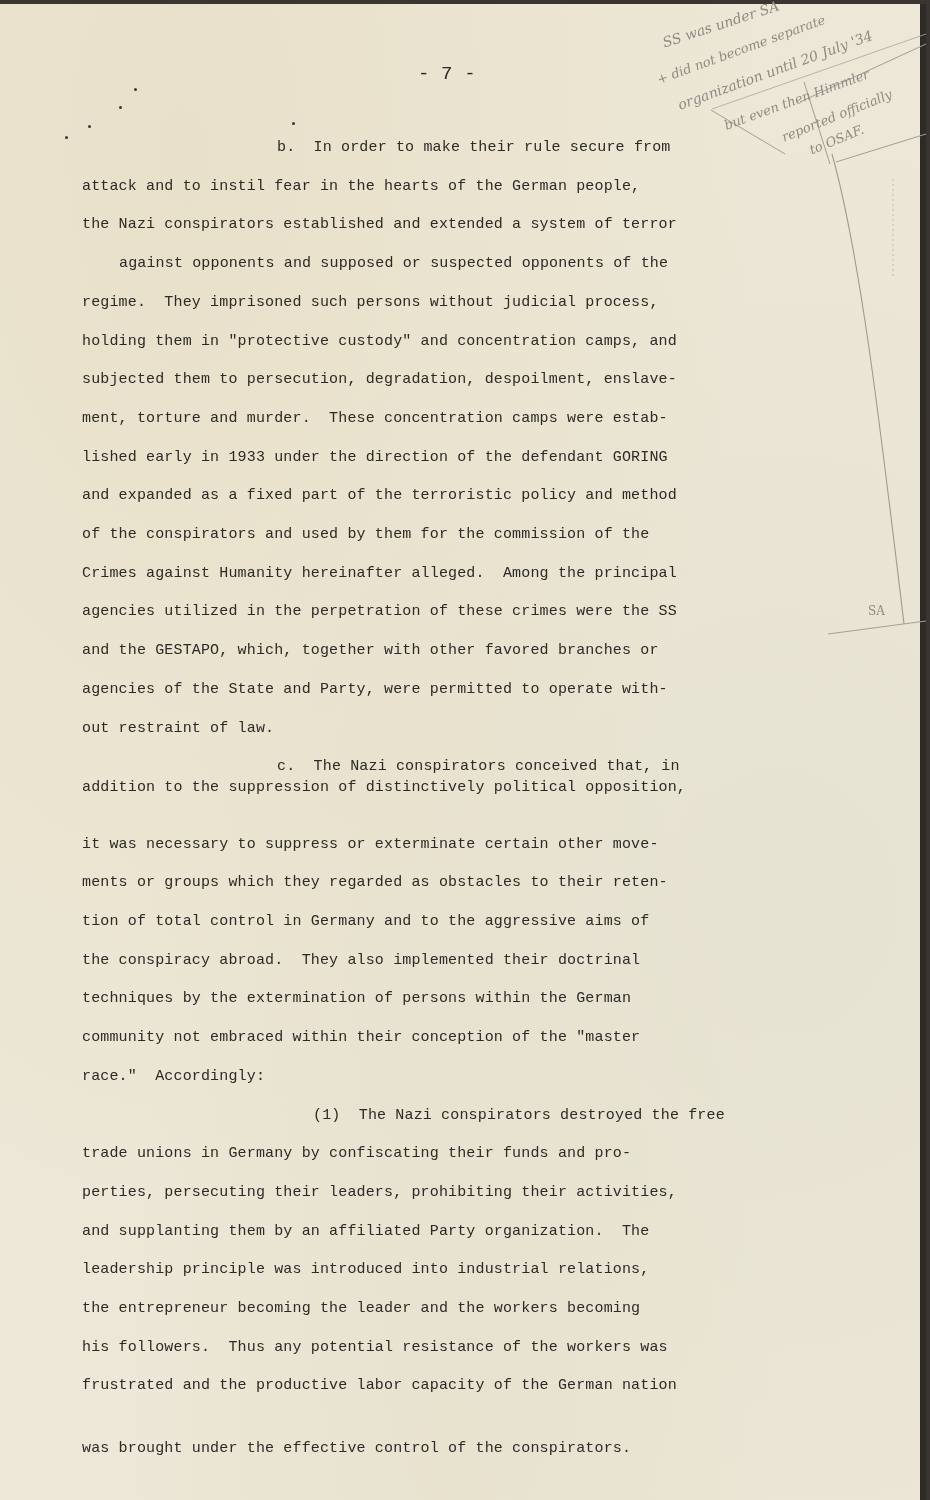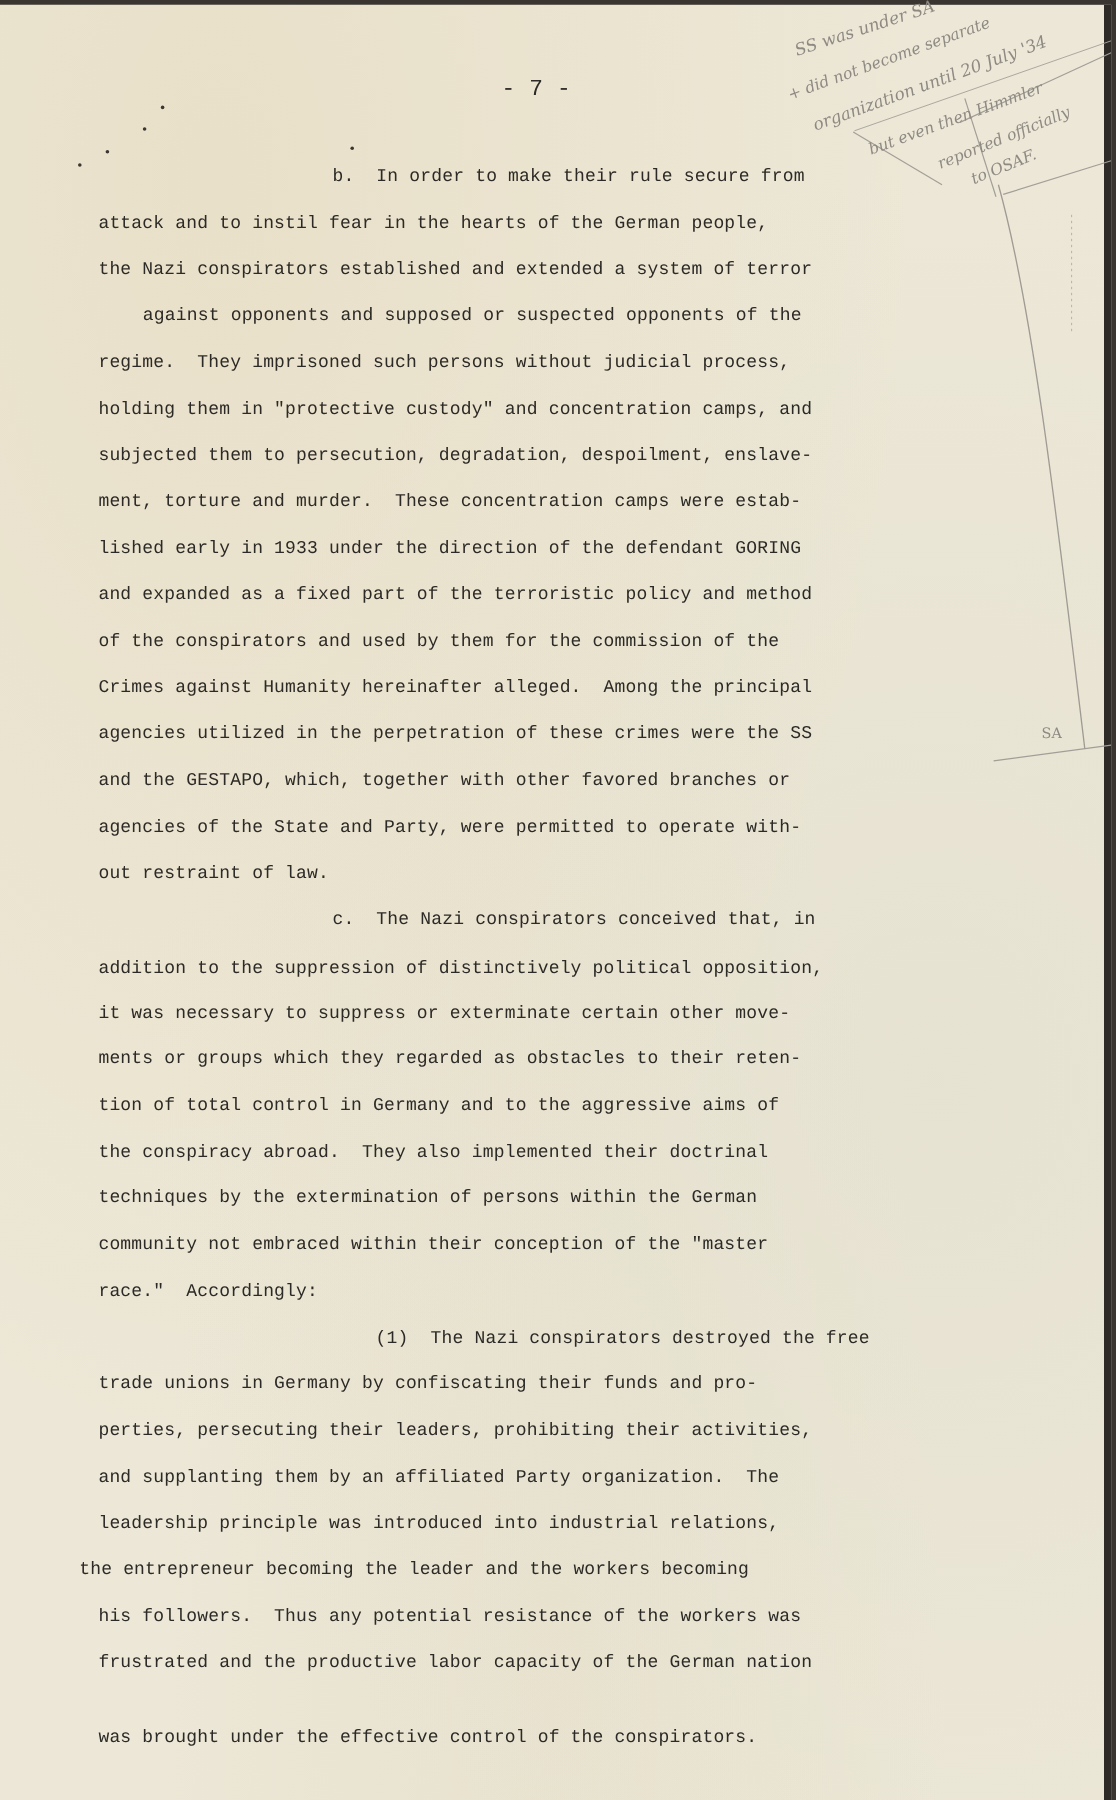--- a/index.html
+++ b/index.html
@@ -81,34 +81,34 @@
       <div class="tw" style="left: 82px; top: 404.9px;">ment, torture and murder.  These concentration camps were estab-</div>
       <div class="tw" style="left: 82px; top: 443.6px;">lished early in 1933 under the direction of the defendant GORING</div>
       <div class="tw" style="left: 82px; top: 482.3px;">and expanded as a fixed part of the terroristic policy and method</div>
       <div class="tw" style="left: 82px; top: 521px;">of the conspirators and used by them for the commission of the</div>
       <div class="tw" style="left: 82px; top: 559.7px;">Crimes against Humanity hereinafter alleged.  Among the principal</div>
       <div class="tw" style="left: 82px; top: 598.4px;">agencies utilized in the perpetration of these crimes were the SS</div>
       <div class="tw" style="left: 82px; top: 637.1px;">and the GESTAPO, which, together with other favored branches or</div>
       <div class="tw" style="left: 82px; top: 675.8px;">agencies of the State and Party, were permitted to operate with-</div>
       <div class="tw" style="left: 82px; top: 714.5px;">out restraint of law.</div>
       <div class="tw" style="left: 277px; top: 753.2px;">c.  The Nazi conspirators conceived that, in</div>
-      <div class="tw" style="left: 82px; top: 794px; text-align: right;">addition to the suppression of distinctively political opposition,</div>
+      <div class="tw" style="left: 82px; top: 774px; text-align: right;">addition to the suppression of distinctively political opposition,</div>
       <div class="tw" style="left: 82px; top: 830.6px;">it was necessary to suppress or exterminate certain other move-</div>
       <div class="tw" style="left: 82px; top: 869.3px;">ments or groups which they regarded as obstacles to their reten-</div>
       <div class="tw" style="left: 82px; top: 908px;">tion of total control in Germany and to the aggressive aims of</div>
       <div class="tw" style="left: 82px; top: 946.7px;">the conspiracy abroad.  They also implemented their doctrinal</div>
       <div class="tw" style="left: 82px; top: 985.4px;">techniques by the extermination of persons within the German</div>
       <div class="tw" style="left: 82px; top: 1024.1px;">community not embraced within their conception of the "master</div>
       <div class="tw" style="left: 82px; top: 1062.8px;">race."  Accordingly:</div>
       <div class="tw" style="left: 313px; top: 1101.5px;">(1)  The Nazi conspirators destroyed the free</div>
       <div class="tw" style="left: 82px; top: 1140.2px;">trade unions in Germany by confiscating their funds and pro-</div>
       <div class="tw" style="left: 82px; top: 1178.9px;">perties, persecuting their leaders, prohibiting their activities,</div>
       <div class="tw" style="left: 82px; top: 1217.6px;">and supplanting them by an affiliated Party organization.  The</div>
       <div class="tw" style="left: 82px; top: 1256.3px;">leadership principle was introduced into industrial relations,</div>
-      <div class="tw" style="left: 66px; top: 1295px;">the entrepreneur becoming the leader and the workers becoming</div>
+      <div class="tw" style="left: 82px; top: 1295px;">the entrepreneur becoming the leader and the workers becoming</div>
       <div class="tw" style="left: 82px; top: 1333.7px;">his followers.  Thus any potential resistance of the workers was</div>
       <div class="tw" style="left: 82px; top: 1372.4px;">frustrated and the productive labor capacity of the German nation</div>
       <div class="tw" style="left: 82px; top: 1411.1px; margin-top: 24px;">was brought under the effective control of the conspirators.</div>
     </div>
 
   <svg class="note-svg" width="926" height="1496">
     <line x1="800" y1="98" x2="926" y2="40" stroke="#a29e97" stroke-width="1"></line>
     <line x1="712" y1="105" x2="926" y2="30" stroke="#a8a49d" stroke-width="0.8"></line>
     <line x1="711" y1="106" x2="785" y2="150" stroke="#a29e97" stroke-width="1"></line>
     <line x1="804" y1="78" x2="830" y2="160" stroke="#a29e97" stroke-width="1"></line>

